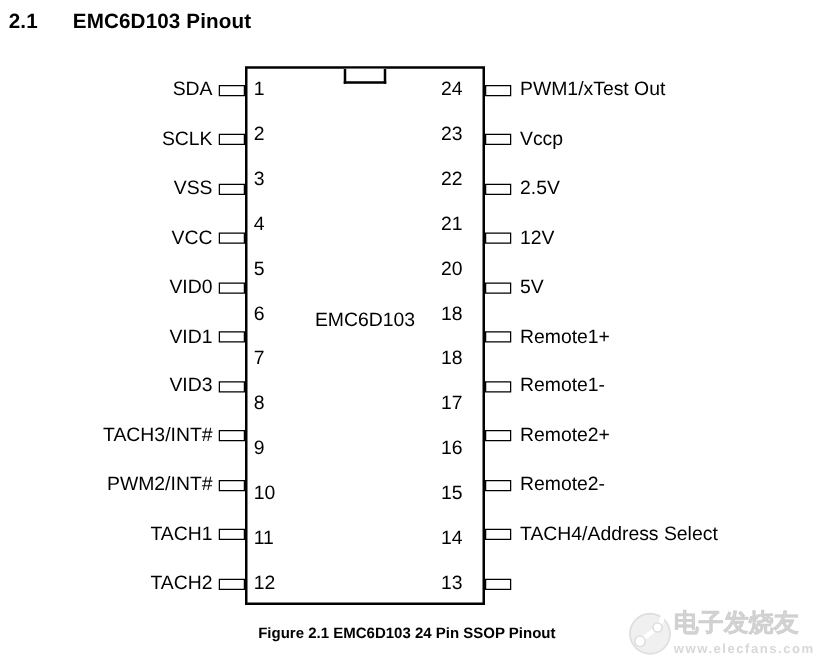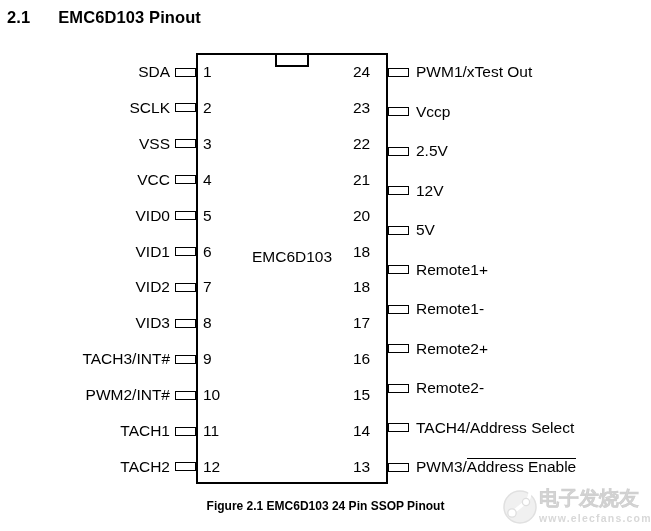--- a/index.html
+++ b/index.html
@@ -67,24 +67,20 @@
     <div class="prow">
         <span class="plabel">VCC</span>
         <span class="pin-box"></span>
       </div>
     <div class="prow">
         <span class="plabel">VID0</span>
         <span class="pin-box"></span>
       </div>
     <div class="prow">
         <span class="plabel">VID1</span>
-        <span class="pin-box"></span>
-      </div>
-    <div class="prow">
-        <span class="plabel">VID2</span>
         <span class="pin-box"></span>
       </div>
     <div class="prow">
         <span class="plabel">VID3</span>
         <span class="pin-box"></span>
       </div>
     <div class="prow">
         <span class="plabel">TACH3/INT#</span>
         <span class="pin-box"></span>
       </div>
@@ -168,21 +164,20 @@
     <div class="prow">
         <span class="pin-box"></span>
         <span class="plabel">Remote2-</span>
       </div>
     <div class="prow">
         <span class="pin-box"></span>
         <span class="plabel">TACH4/Address Select</span>
       </div>
     <div class="prow">
       <span class="pin-box"></span>
-      <span class="plabel"><span>PWM3/</span><span class="overline">Address Enable</span></span>
     </div>
   </div>
 
   <div class="caption">Figure 2.1 EMC6D103 24 Pin SSOP Pinout</div>
 
   <svg class="watermark" viewBox="0 0 152 53" xmlns="http://www.w3.org/2000/svg">
     <g>
       <circle cx="21" cy="29" r="16" fill="#f0f0f0" stroke="#e0e0e0" stroke-width="1.5"></circle>
       <path d="M13,35 L27,24 C33,19 29,12 35,7" fill="none" stroke="#ffffff" stroke-width="3.5" stroke-linecap="round"></path>
       <circle cx="13" cy="35" r="4.2" fill="#ffffff" stroke="#dedede" stroke-width="1.3"></circle>

